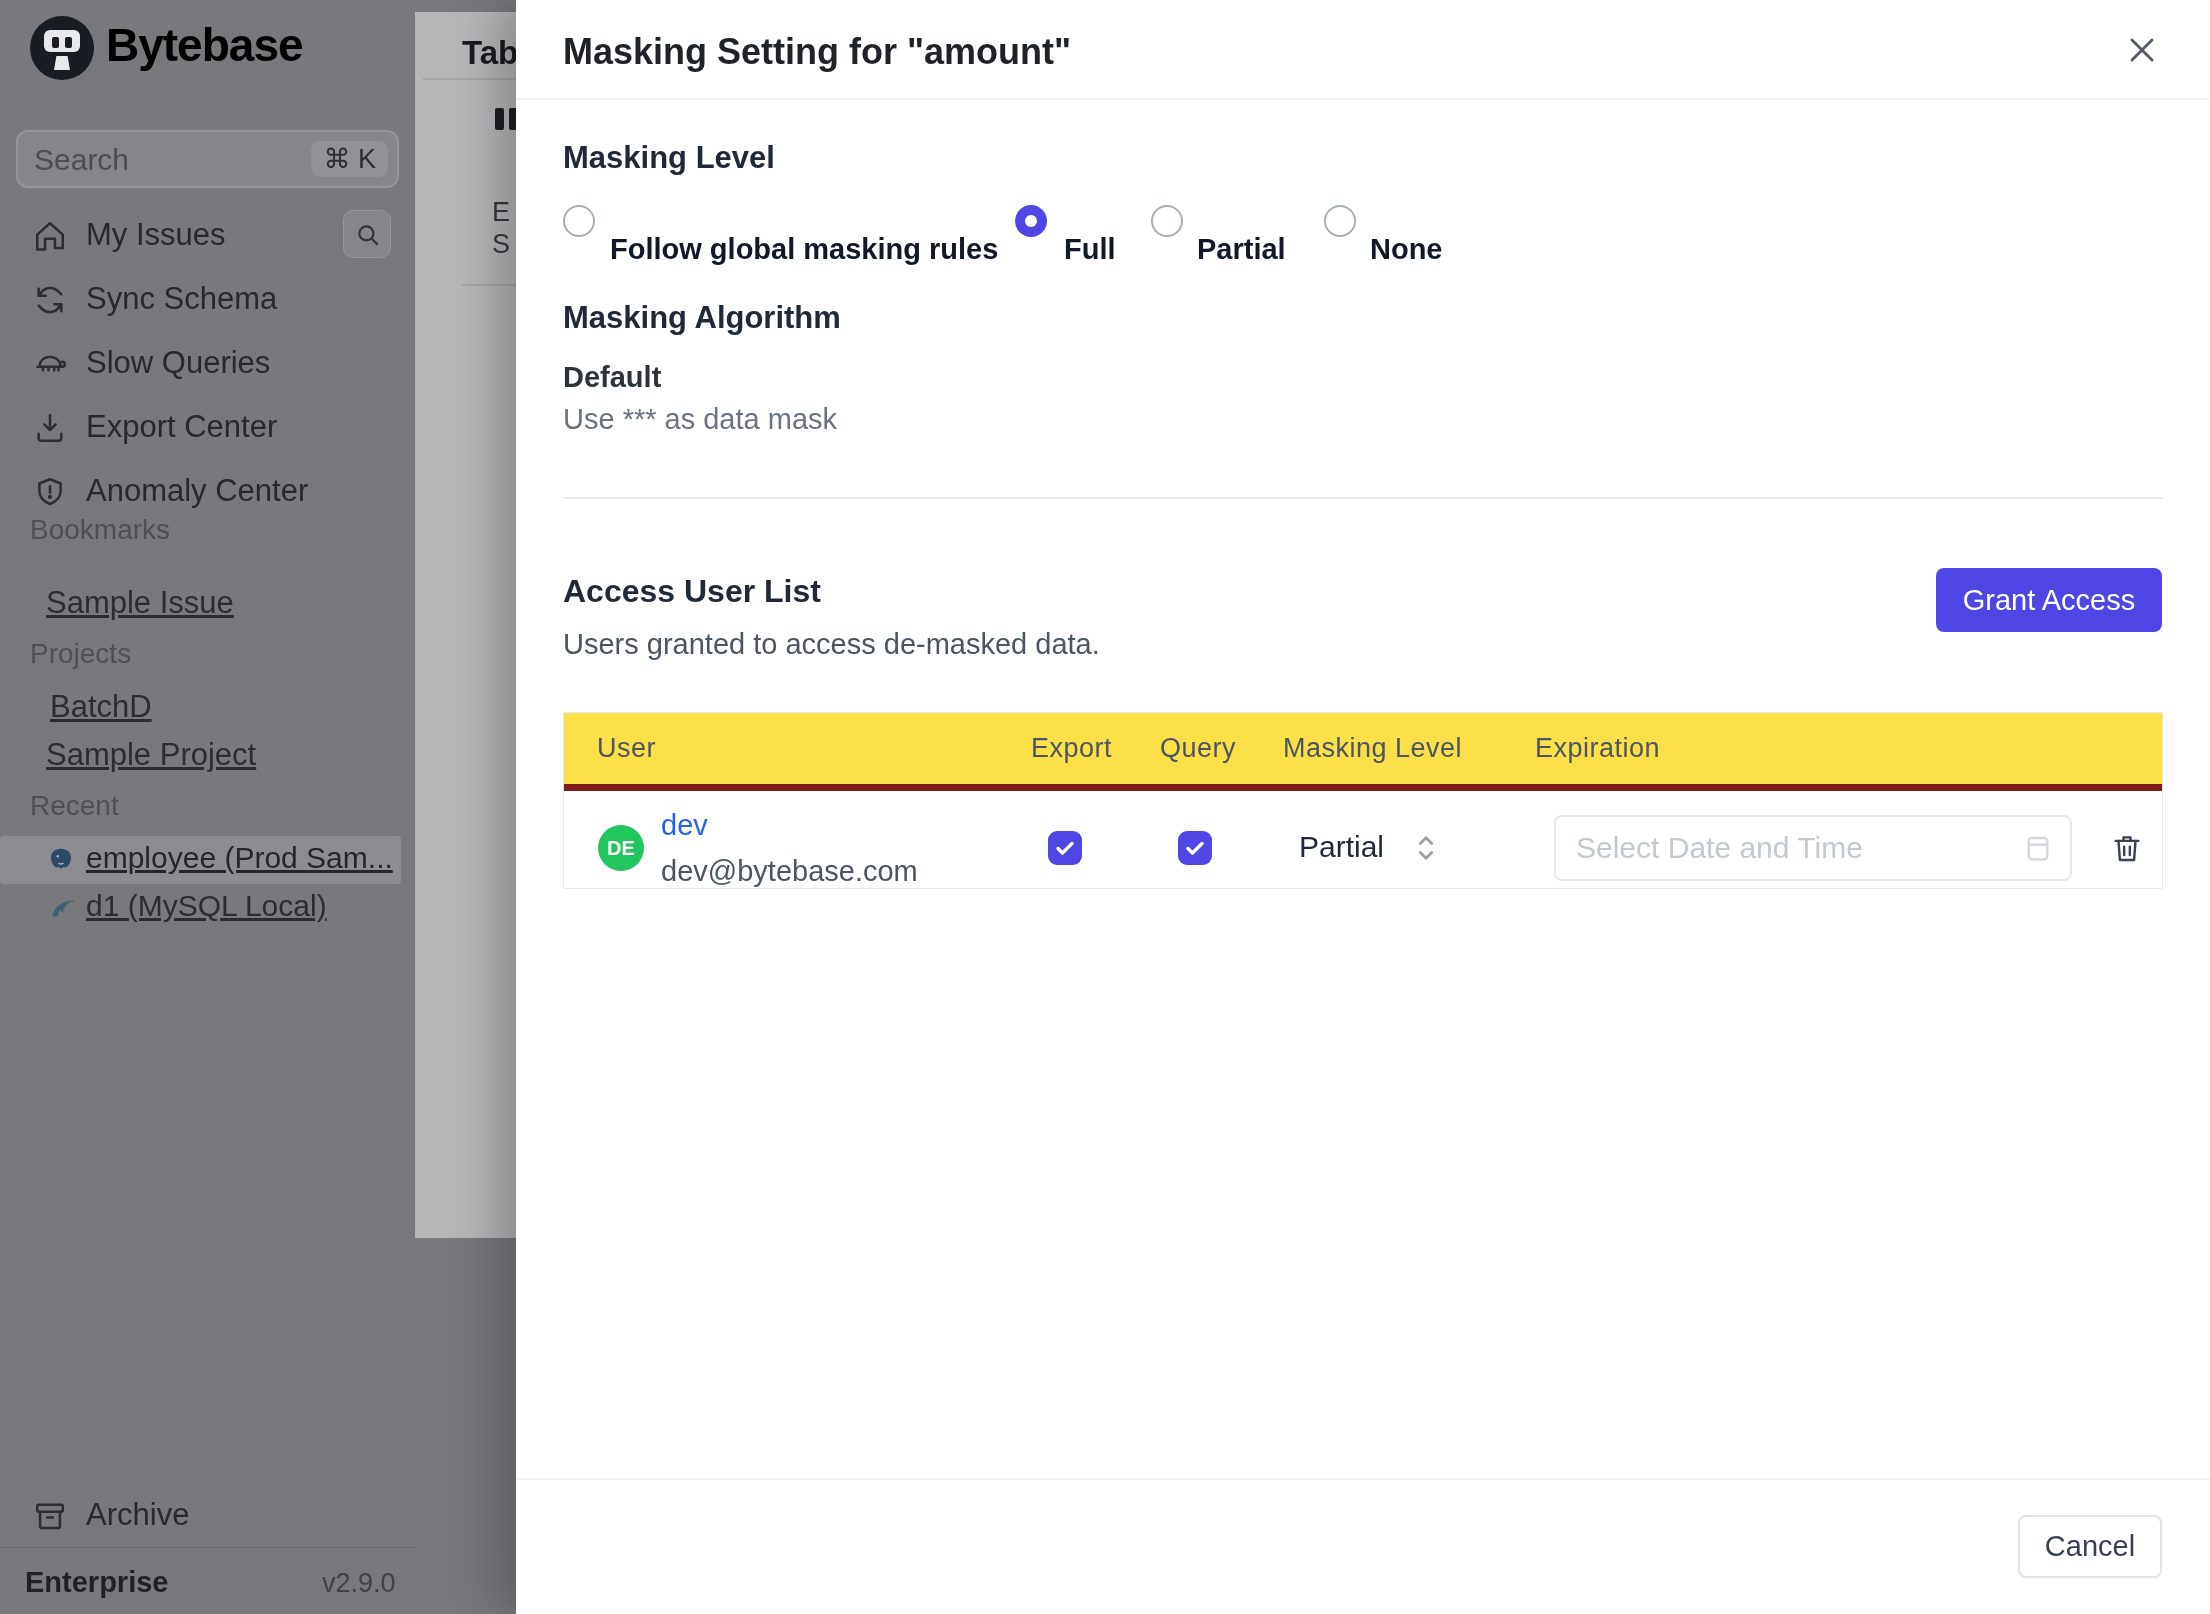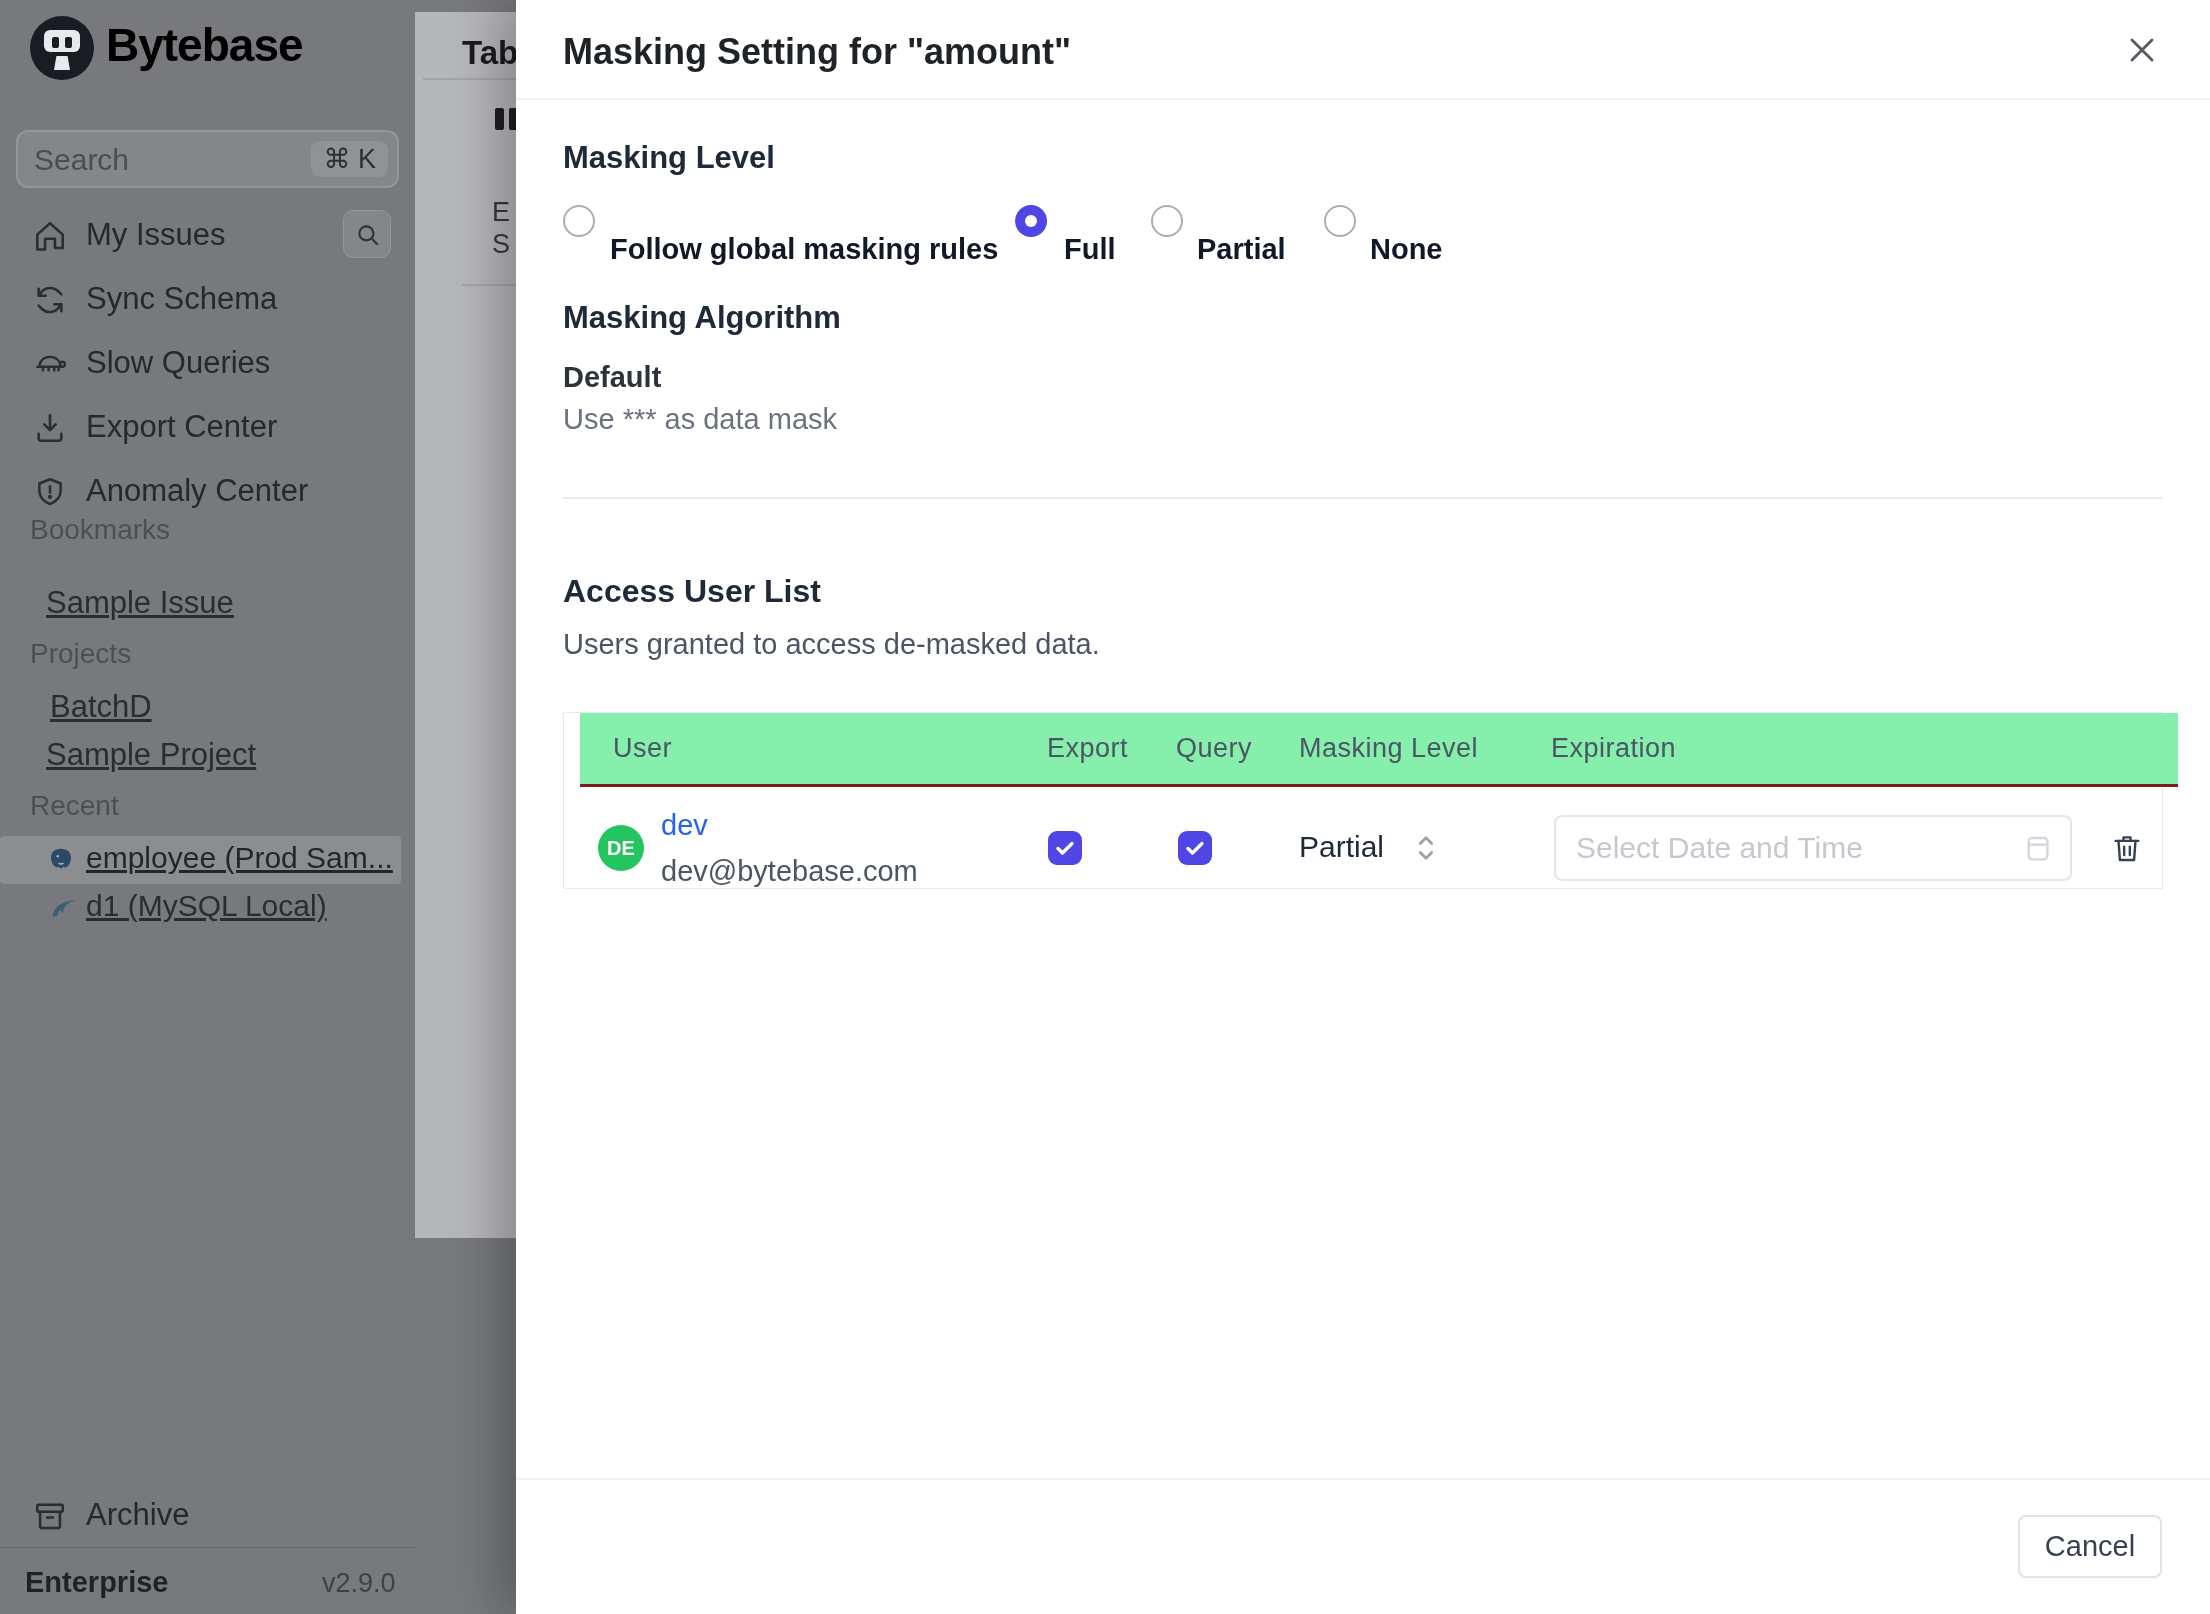--- a/index.html
+++ b/index.html
@@ -55,21 +55,21 @@
   .r-lb{position:absolute;top:203px;font-size:29px;font-weight:600;color:#111827;line-height:36px;white-space:nowrap;margin-top:28px;}
   .alg-name{position:absolute;left:47px;top:361px;font-size:29px;font-weight:600;color:#2d333b;}
   .alg-desc{position:absolute;left:47px;top:403px;font-size:29px;color:#6b7280;}
   .m-div1{position:absolute;left:47px;top:497px;width:1600px;height:2px;background:#e8eaed;}
   .acc-desc{position:absolute;left:47px;top:628px;font-size:29px;color:#4b5563;}
   .grant-btn{position:absolute;left:1420px;top:568px;width:226px;height:64px;background:#5046e5;border:0;
              border-radius:8px;color:#fff;font-size:29px;font-weight:500;font-family:inherit;cursor:pointer;}
   
   .tbl{position:absolute;left:47px;top:712px;width:1600px;height:177px;box-sizing:border-box;
        border:1px solid #e6e8eb;border-radius:2px;background:#fff;}
-  .t-head{position:absolute;left:16px;top:0;width:100%;height:71px;background:#86efac;border-bottom:3px solid #7f1d1d;}
+  .t-head{position:absolute;left:0;top:0;width:100%;height:71px;background:#fde047;border-bottom:7px solid #7f1d1d;}
   .th{position:absolute;top:20px;font-size:27px;color:#4b5563;font-weight:500;letter-spacing:.5px;white-space:nowrap;}
   .t-row{position:absolute;left:16px;top:71px;width:100%;height:86px;margin-top:12px;}
   .avatar{position:absolute;left:18px;top:29px;width:46px;height:46px;border-radius:50%;background:#22c55e;
           color:#fff;font-size:20px;font-weight:700;display:flex;align-items:center;justify-content:center;}
   .u-name{position:absolute;left:81px;top:13px;font-size:29px;color:#2563eb;font-weight:500;cursor:pointer;}
   .u-mail{position:absolute;left:81px;top:59px;font-size:29px;color:#4b5563;}
   .cbx{position:absolute;top:35px;width:34px;height:34px;border-radius:9px;background:#5046e5;color:#fff;}
   .cbx svg{position:absolute;left:5px;top:5px;}
   .sel-val{position:absolute;left:719px;top:34px;font-size:30px;color:#1f2937;font-weight:500;}
   .sel-chev{position:absolute;left:832px;top:36px;width:28px;height:32px;color:#9aa0a8;}
@@ -233,20 +233,21 @@
     <div class="radio" style="left:808px"></div>
     <div class="r-lb" style="left:854px">None</div>
 
     <div class="h-sec" style="top:300px">Masking Algorithm</div>
     <div class="alg-name">Default</div>
     <div class="alg-desc">Use *** as data mask</div>
     <div class="m-div1"></div>
 
     <div class="h-sec" style="top:573px;font-size:32px">Access User List</div>
     <div class="acc-desc">Users granted to access de-masked data.</div>
+    <button class="grant-btn">Grant Access</button>
 
     <div class="tbl">
       <div class="t-head">
         <span class="th" style="left:33px">User</span>
         <span class="th" style="left:467px">Export</span>
         <span class="th" style="left:596px">Query</span>
         <span class="th" style="left:719px">Masking Level</span>
         <span class="th" style="left:971px">Expiration</span>
       </div>
       <div class="t-row">

